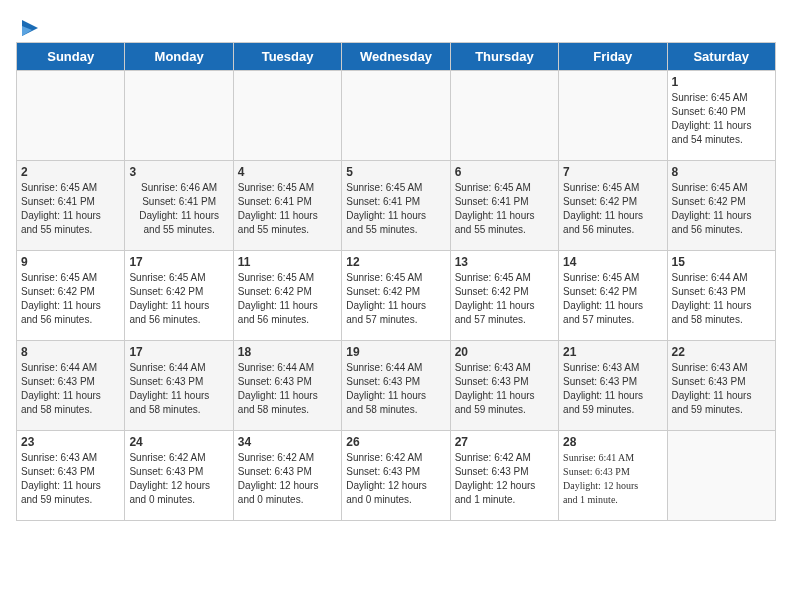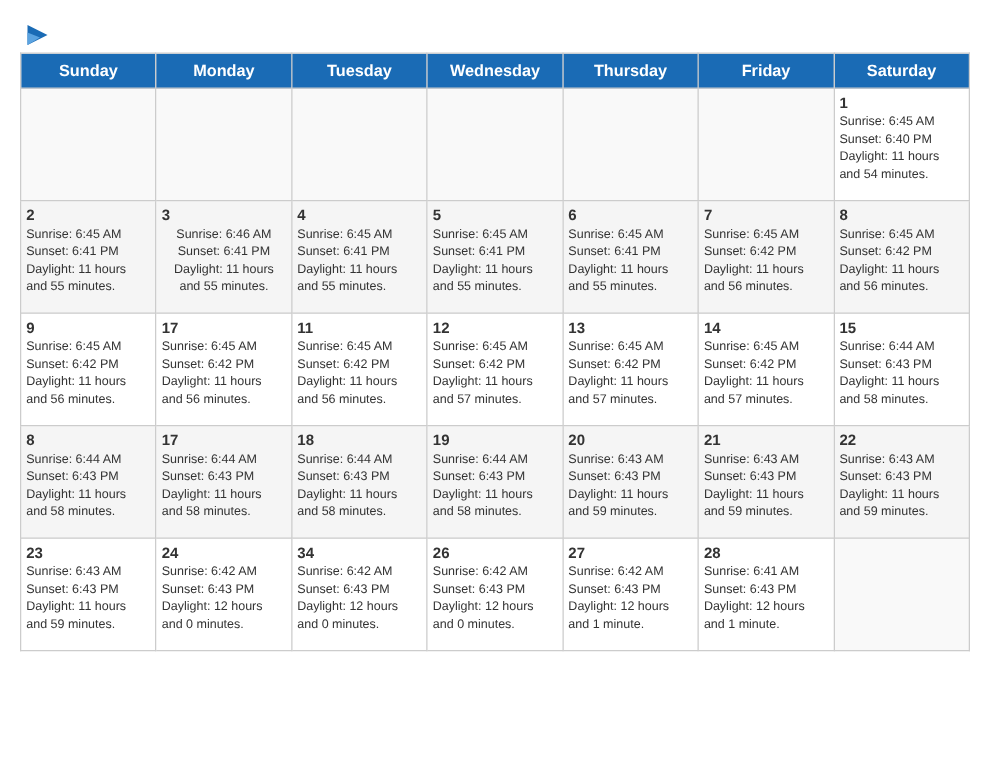--- a/index.html
+++ b/index.html
@@ -324,21 +324,21 @@
         </td>
         <td>
           <span class="day-number">27</span>
           <div class="day-info" style="white-space: pre-line;">Sunrise: 6:42 AM
 Sunset: 6:43 PM
 Daylight: 12 hours
 and 1 minute.</div>
         </td>
         <td>
           <span class="day-number">28</span>
-          <div class="day-info" style="white-space: pre-line;">Sunrise: 6:41 AM
+          <div class="day-info" style="white-space: pre-line; font-family: Liberation Serif, serif;">Sunrise: 6:41 AM
 Sunset: 6:43 PM
 Daylight: 12 hours
 and 1 minute.</div>
         </td>
         <td class="empty-cell"></td>
       </tr>
     </tbody>
 </table>
 
 </body></html>

